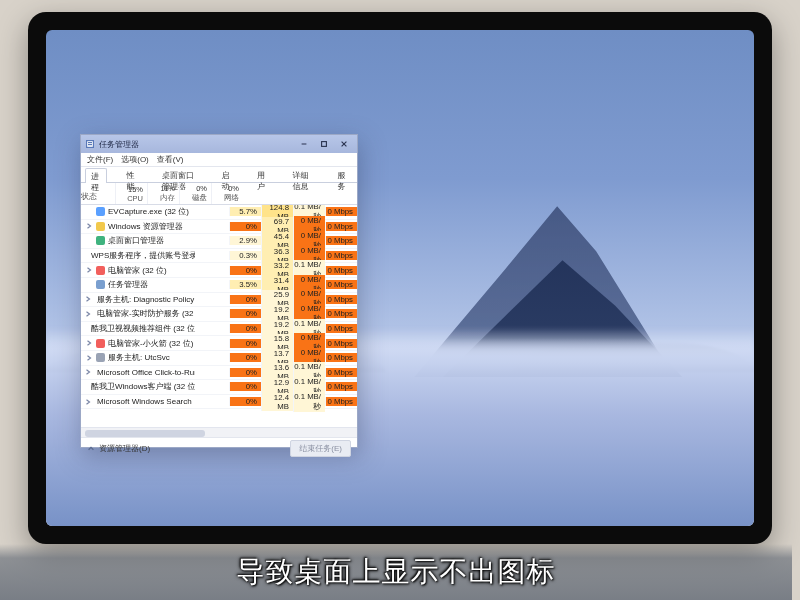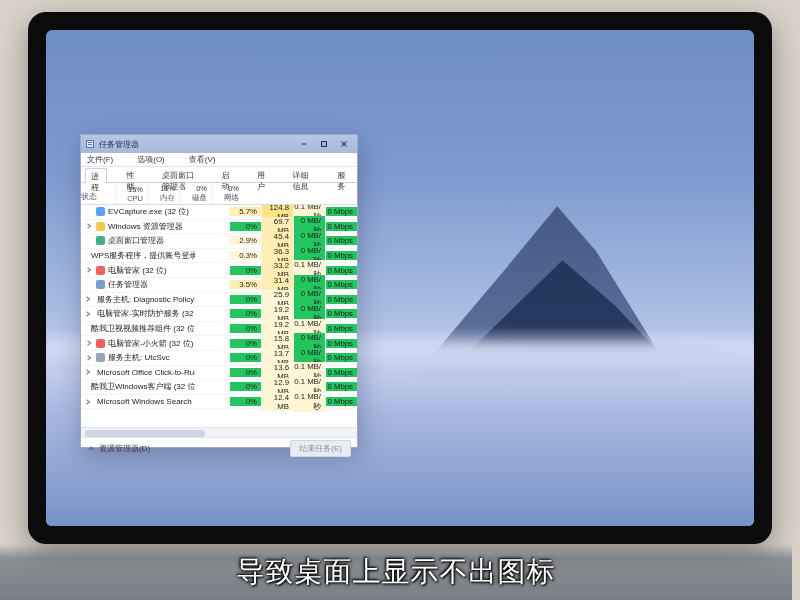--- a/index.html
+++ b/index.html
@@ -42,39 +42,39 @@
   .tm .titlebar {
     height:18px; background: linear-gradient(180deg,#b7c6e8,#a7b7dd);
     display:flex; align-items:center; padding:0 4px; gap:4px;
   }
   .tm .titlebar .ticon { width:10px; height:10px; display:inline-flex; align-items:center; justify-content:center; }
   .tm .titlebar .ticon svg { width:10px; height:10px; }
   .tm .titlebar .title { flex:1; font-size:8px; color:#1a2340; }
   .tm .titlebar .winbtns { display:flex; gap:2px; }
   .tm .titlebar .winbtn { width:18px; height:12px; display:flex; align-items:center; justify-content:center; border-radius:1px; }
   .tm .titlebar .winbtn svg { width:8px; height:8px; stroke:#2a3350; stroke-width:1.4; fill:none; }
-  .tm .menubar { height:14px; display:flex; align-items:center; gap:24px; padding:0 6px; border-bottom:1px solid #e3e6ee; }
+  .tm .menubar { height:14px; display:flex; align-items:center; gap:8px; padding:0 6px; border-bottom:1px solid #e3e6ee; }
   .tm .menubar span { font-size:8px; color:#333; }
   .tm .tabs { height:16px; display:flex; padding: 0 4px; gap:14px; border-bottom:1px solid #c9cfde; }
   .tm .tab { padding:2px 5px; font-size:8px; color:#333; border:1px solid transparent; border-bottom:none; }
   .tm .tab.active { background:#fff; border-color:#c9cfde; border-radius:2px 2px 0 0; position:relative; top:1px; }
   .tm .headrow { display:flex; align-items:stretch; border-bottom:1px solid #d8dce7; height:22px; }
   .tm .headrow .h-name { flex:1; display:flex; align-items:flex-end; padding:0 4px 2px; font-size:8px; color:#555; }
   .tm .headrow .h-status { width:34px; display:flex; align-items:flex-end; padding-bottom:2px; font-size:8px; color:#555; }
   .tm .headrow .h-col { width:32px; display:flex; flex-direction:column; align-items:flex-end; justify-content:flex-end; padding:1px 4px; font-size:7.5px; color:#555; border-left:1px solid #eef0f6; }
   .tm .headrow .h-col .pct { color:#333;margin-left:40px; }
   .tm .rows { height:222px; overflow:hidden; }
   .tm .row { display:flex; align-items:center; height:14.6px; border-bottom:1px solid #f2f4f8; }
   .tm .row .c-name { flex:1; display:flex; align-items:center; gap:3px; padding-left:4px; font-size:8px; white-space:nowrap; overflow:hidden; text-overflow:ellipsis; }
   .tm .row .c-name .exp { width:8px; display:inline-flex; align-items:center; justify-content:center; color:#7a86a6; }
   .tm .row .c-name .exp svg { width:6px; height:6px; stroke:#7a86a6; stroke-width:1.6; fill:none; }
   .tm .row .appicon { width:9px; height:9px; border-radius:2px; display:inline-block; }
   .tm .row .c-status { width:34px; font-size:8px; color:#666; }
   .tm .row .cell { width:32px; text-align:right; padding-right:4px; font-size:7.8px; border-left:1px solid #f3f5f9; }
-  .heat0 { background:#22c55e; }
+  .heat0 { background:#f97316; }
   .heat1 { background:#fff6d6; }
   .heat2 { background:#ffeeb2; }
   .heat3 { background:#ffe38a; }
   .tm .hscroll { height:10px; background:#f1f2f6; border-top:1px solid #e2e5ee; position:relative; }
   .tm .hscroll .thumb { position:absolute; left:4px; top:1.5px; height:7px; width:120px; background:#cfd4e1; border-radius:3px; }
   .tm .footer { height:22px; display:flex; align-items:center; justify-content:space-between; padding:0 6px; border-top:1px solid #e3e6ee; }
   .tm .footer .fewer { display:flex; align-items:center; gap:4px; font-size:8px; color:#333; }
   .tm .footer .fewer svg { width:8px; height:8px; stroke:#5a6a90; stroke-width:1.6; fill:none; }
   .tm .footer .endbtn { font-size:8px; padding:2px 8px; background:#e9ecf3; border:1px solid #cfd4e1; color:#8a90a2; border-radius:2px; }
 

